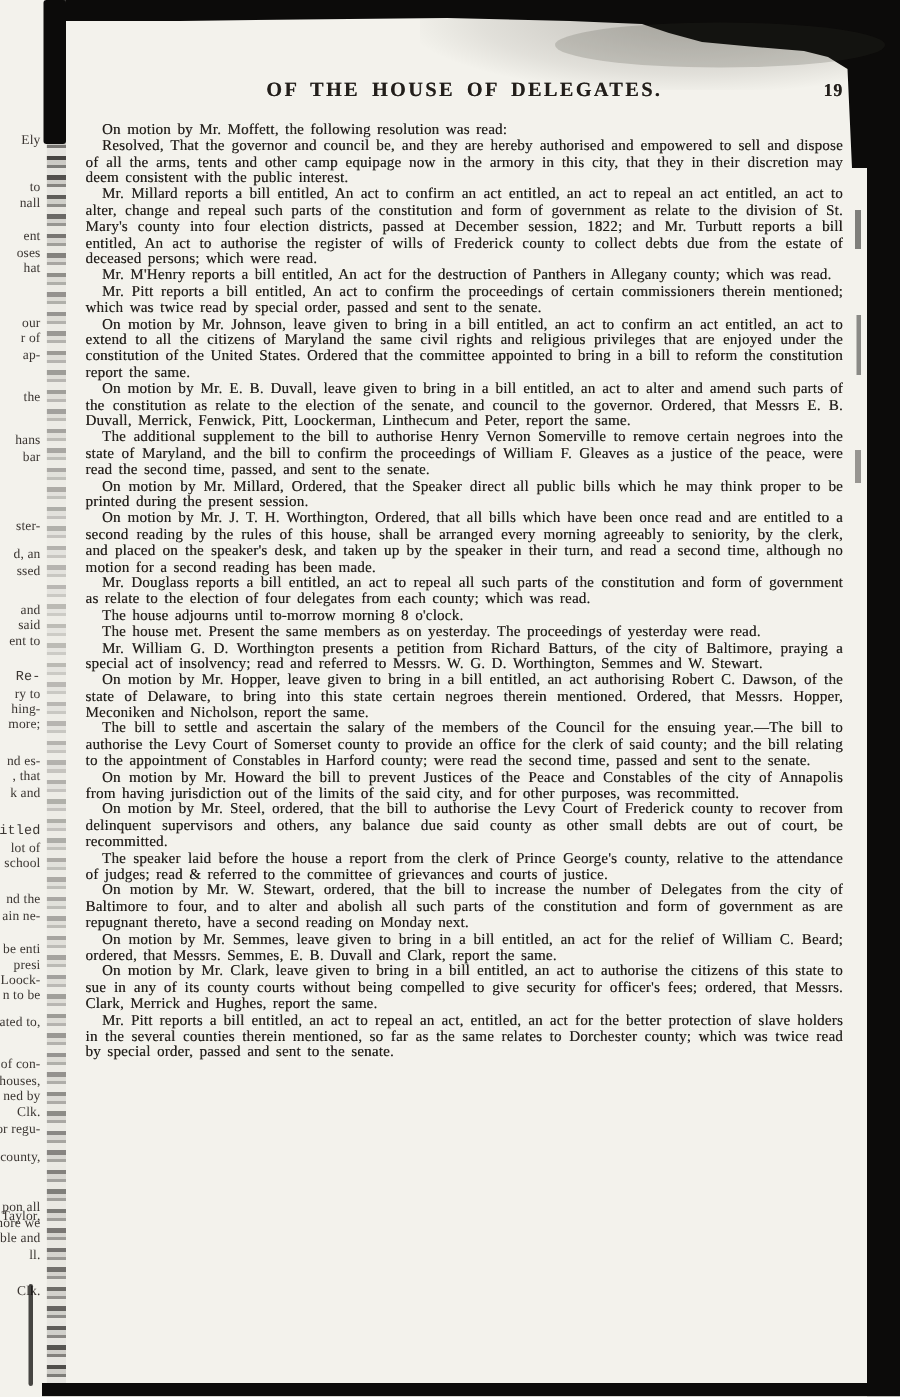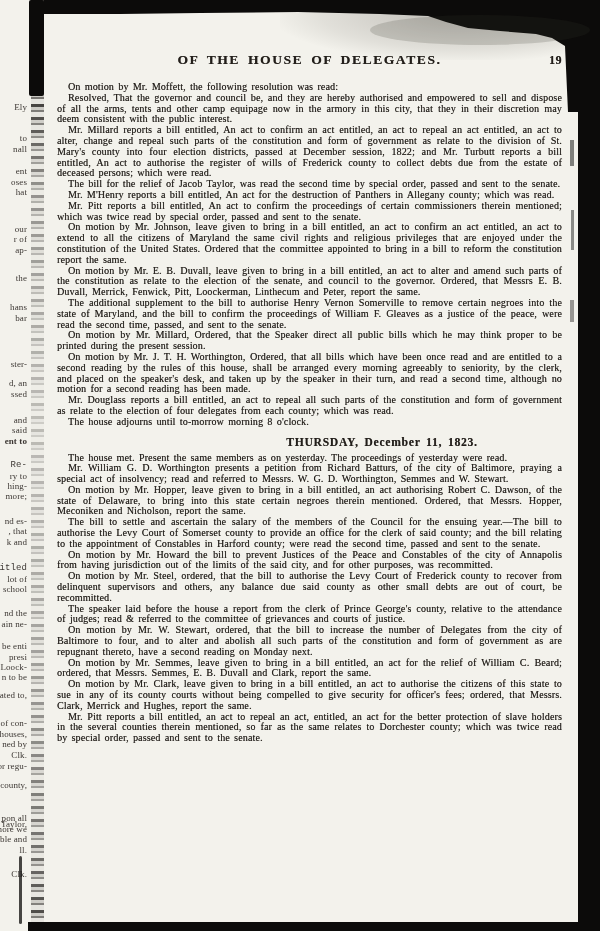--- a/index.html
+++ b/index.html
@@ -17,21 +17,21 @@
   }
   .page{position:absolute;inset:0;background:var(--paper);}
   
   .mottle{
     position:absolute;left:280px;top:8px;width:300px;height:52px;
     background:radial-gradient(ellipse at 60% 10%,rgba(70,64,58,.30),rgba(70,64,58,.10) 55%,transparent 75%);
     z-index:3;pointer-events:none;
   }
   
   .margin-col{
-    position:absolute;left:0;top:14px;width:30px;height:837px;z-index:2;
+    position:absolute;left:0;top:0;width:30px;height:837px;z-index:2;
   }
   .frag{
     position:absolute;right:3px;white-space:nowrap;
     font-size:9px;line-height:10px;color:var(--frag);
     letter-spacing:.1px;
   }
   
   .gutter{
     position:absolute;left:31px;top:0;width:13px;height:931px;z-index:3;
     background:repeating-linear-gradient(180deg,
@@ -89,21 +89,21 @@
       <span class="frag" style="top: 220px;">r of</span>
       <span class="frag" style="top: 231px;">ap-</span>
       <span class="frag" style="top: 259px;">the</span>
       <span class="frag" style="top: 288px;">hans</span>
       <span class="frag" style="top: 299px;">bar</span>
       <span class="frag" style="top: 345px;">ster-</span>
       <span class="frag" style="top: 364px;">d, an</span>
       <span class="frag" style="top: 375px;">ssed</span>
       <span class="frag" style="top: 401px;">and</span>
       <span class="frag" style="top: 411px;">said</span>
-      <span class="frag" style="top: 422px; font-weight: bold;">ent to</span>
+      <span class="frag" style="top: 422px;">ent to</span>
       <span class="frag" style="top: 446px; font-family: Liberation Mono, monospace;">Re-</span>
       <span class="frag" style="top: 457px;">ry to</span>
       <span class="frag" style="top: 467px;">hing-</span>
       <span class="frag" style="top: 477px;">more;</span>
       <span class="frag" style="top: 502px;">nd es-</span>
       <span class="frag" style="top: 512px;">, that</span>
       <span class="frag" style="top: 523px;">k and</span>
       <span class="frag" style="top: 549px; font-family: Liberation Mono, monospace;">ntitled</span>
       <span class="frag" style="top: 560px;">lot of</span>
       <span class="frag" style="top: 570px;">school</span>
@@ -134,33 +134,31 @@
 
     <div class="header-row">
       <div class="running-header">OF THE HOUSE OF DELEGATES.</div>
       <div class="page-number">19</div>
     </div>
 
     <div class="paras">
         <p class="para">On motion by Mr. Moffett, the following resolution was read:</p>
         <p class="para">Resolved, That the governor and council be, and they are hereby authorised and empowered to sell and dispose of all the arms, tents and other camp equipage now in the armory in this city, that they in their discretion may deem consistent with the public interest.</p>
         <p class="para">Mr. Millard reports a bill entitled, An act to confirm an act entitled, an act to repeal an act entitled, an act to alter, change and repeal such parts of the constitution and form of government as relate to the division of St. Mary's county into four election districts, passed at December session, 1822; and Mr. Turbutt reports a bill entitled, An act to authorise the register of wills of Frederick county to collect debts due from the estate of deceased persons; which were read.</p>
-        <p class="para">The bill for the relief of Jacob Taylor, was read the second time by special order, passed and sent to the senate.</p>
         <p class="para">Mr. M'Henry reports a bill entitled, An act for the destruction of Panthers in Allegany county; which was read.</p>
         <p class="para">Mr. Pitt reports a bill entitled, An act to confirm the proceedings of certain commissioners therein mentioned; which was twice read by special order, passed and sent to the senate.</p>
         <p class="para">On motion by Mr. Johnson, leave given to bring in a bill entitled, an act to confirm an act entitled, an act to extend to all the citizens of Maryland the same civil rights and religious privileges that are enjoyed under the constitution of the United States. Ordered that the committee appointed to bring in a bill to reform the constitution report the same.</p>
         <p class="para">On motion by Mr. E. B. Duvall, leave given to bring in a bill entitled, an act to alter and amend such parts of the constitution as relate to the election of the senate, and council to the governor. Ordered, that Messrs E. B. Duvall, Merrick, Fenwick, Pitt, Loockerman, Linthecum and Peter, report the same.</p>
         <p class="para">The additional supplement to the bill to authorise Henry Vernon Somerville to remove certain negroes into the state of Maryland, and the bill to confirm the proceedings of William F. Gleaves as a justice of the peace, were read the second time, passed, and sent to the senate.</p>
         <p class="para">On motion by Mr. Millard, Ordered, that the Speaker direct all public bills which he may think proper to be printed during the present session.</p>
         <p class="para">On motion by Mr. J. T. H. Worthington, Ordered, that all bills which have been once read and are entitled to a second reading by the rules of this house, shall be arranged every morning agreeably to seniority, by the clerk, and placed on the speaker's desk, and taken up by the speaker in their turn, and read a second time, although no motion for a second reading has been made.</p>
         <p class="para">Mr. Douglass reports a bill entitled, an act to repeal all such parts of the constitution and form of government as relate to the election of four delegates from each county; which was read.</p>
         <p class="para">The house adjourns until to-morrow morning 8 o'clock.</p>
       </div>
 
-    <div class="session-heading">THURSDAY, December 11, 1823.</div>
 
     <div class="paras second">
         <p class="para">The house met.  Present the same members as on yesterday.  The proceedings of yesterday were read.</p>
         <p class="para">Mr. William G. D. Worthington presents a petition from Richard Batturs, of the city of Baltimore, praying a special act of insolvency; read and referred to Messrs. W. G. D. Worthington, Semmes and W. Stewart.</p>
         <p class="para">On motion by Mr. Hopper, leave given to bring in a bill entitled, an act authorising Robert C. Dawson, of the state of Delaware, to bring into this state certain negroes therein mentioned. Ordered, that Messrs. Hopper, Meconiken and Nicholson, report the same.</p>
         <p class="para">The bill to settle and ascertain the salary of the members of the Council for the ensuing year.—The bill to authorise the Levy Court of Somerset county to provide an office for the clerk of said county; and the bill relating to the appointment of Constables in Harford county; were read the second time, passed and sent to the senate.</p>
         <p class="para">On motion by Mr. Howard the bill to prevent Justices of the Peace and Constables of the city of Annapolis from having jurisdiction out of the limits of the said city, and for other purposes, was recommitted.</p>
         <p class="para">On motion by Mr. Steel, ordered, that the bill to authorise the Levy Court of Frederick county to recover from delinquent supervisors and others, any balance due said county as other small debts are out of court, be recommitted.</p>
         <p class="para">The speaker laid before the house a report from the clerk of Prince George's county, relative to the attendance of judges; read &amp; referred to the committee of grievances and courts of justice.</p>
         <p class="para">On motion by Mr. W. Stewart, ordered, that the bill to increase the number of Delegates from the city of Baltimore to four, and to alter and abolish all such parts of the constitution and form of government as are repugnant thereto, have a second reading on Monday next.</p>

